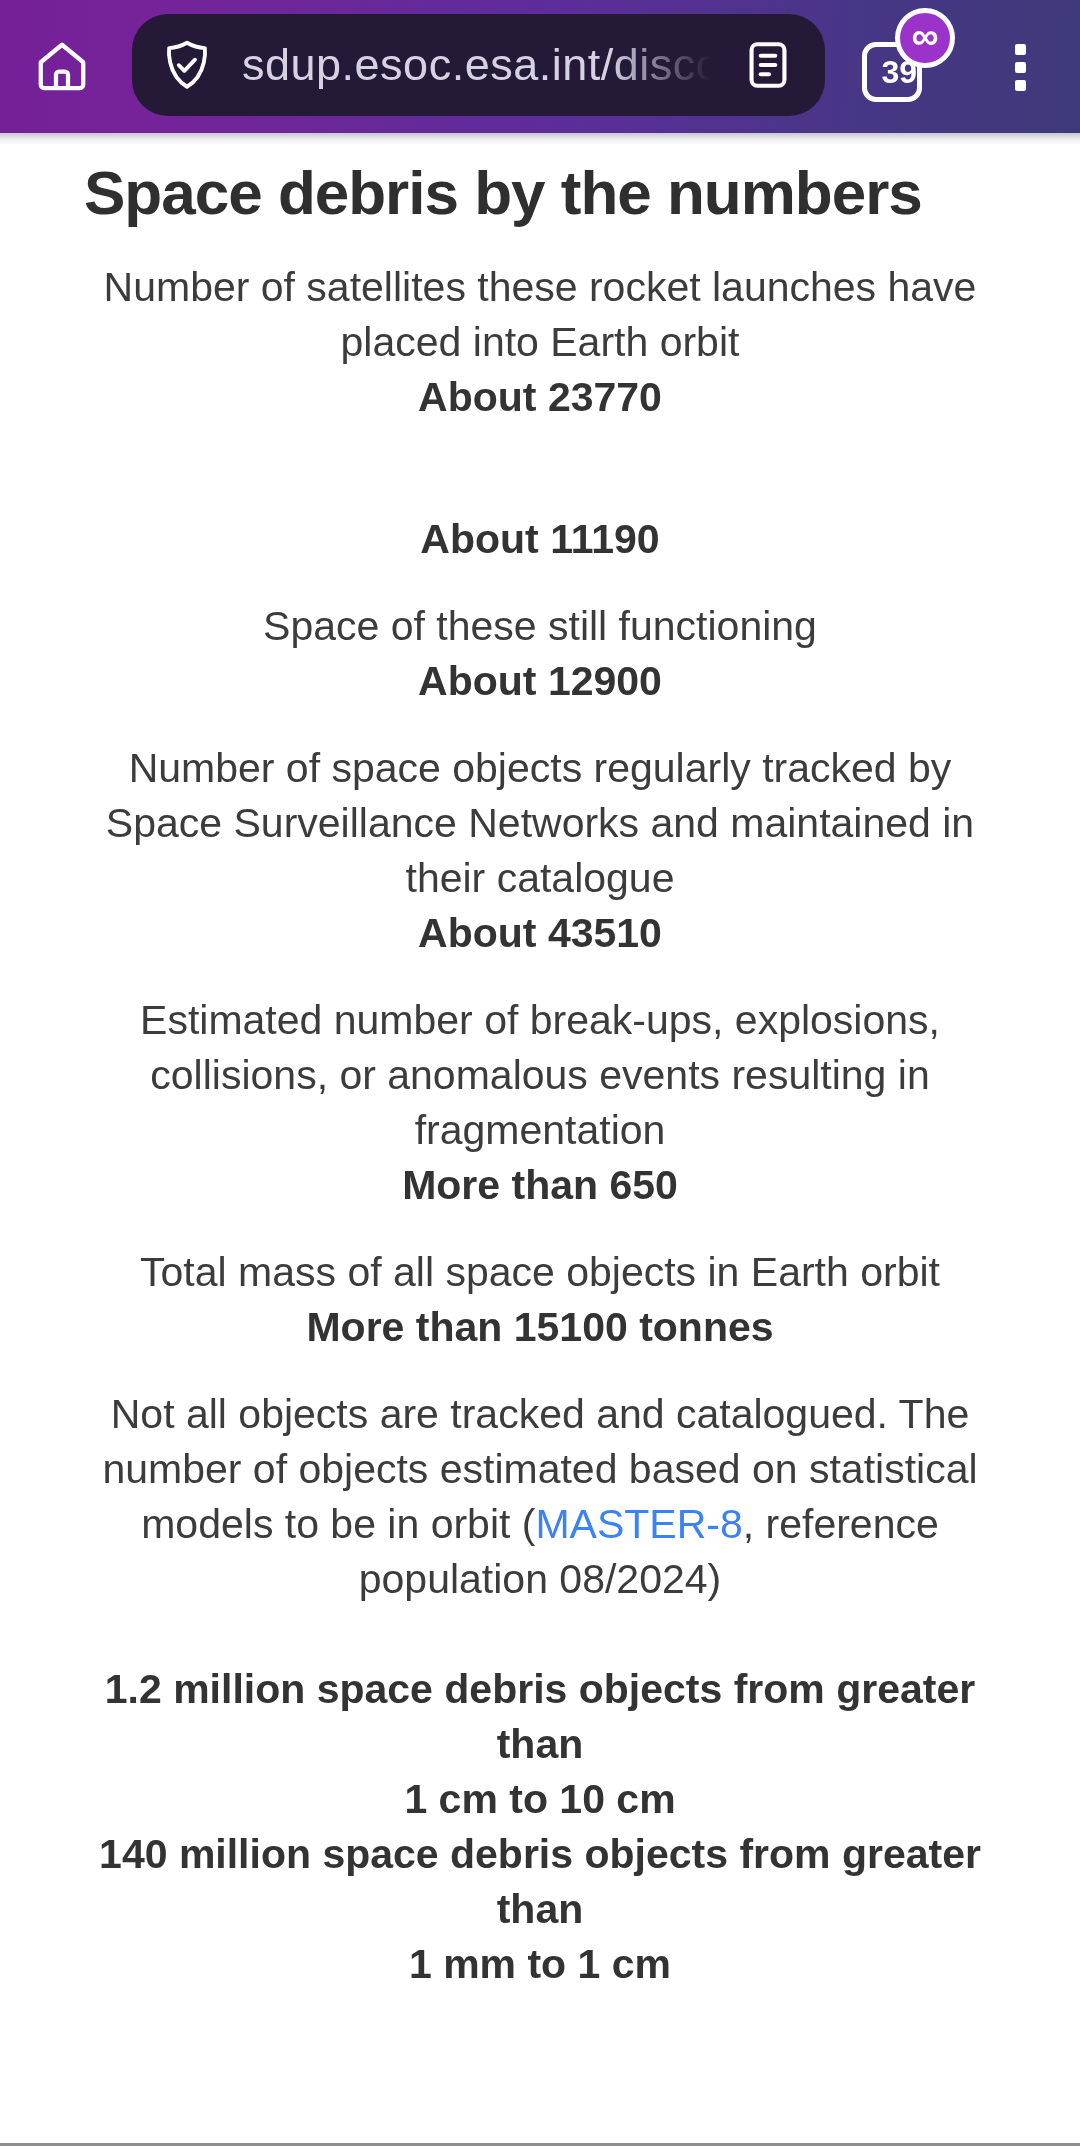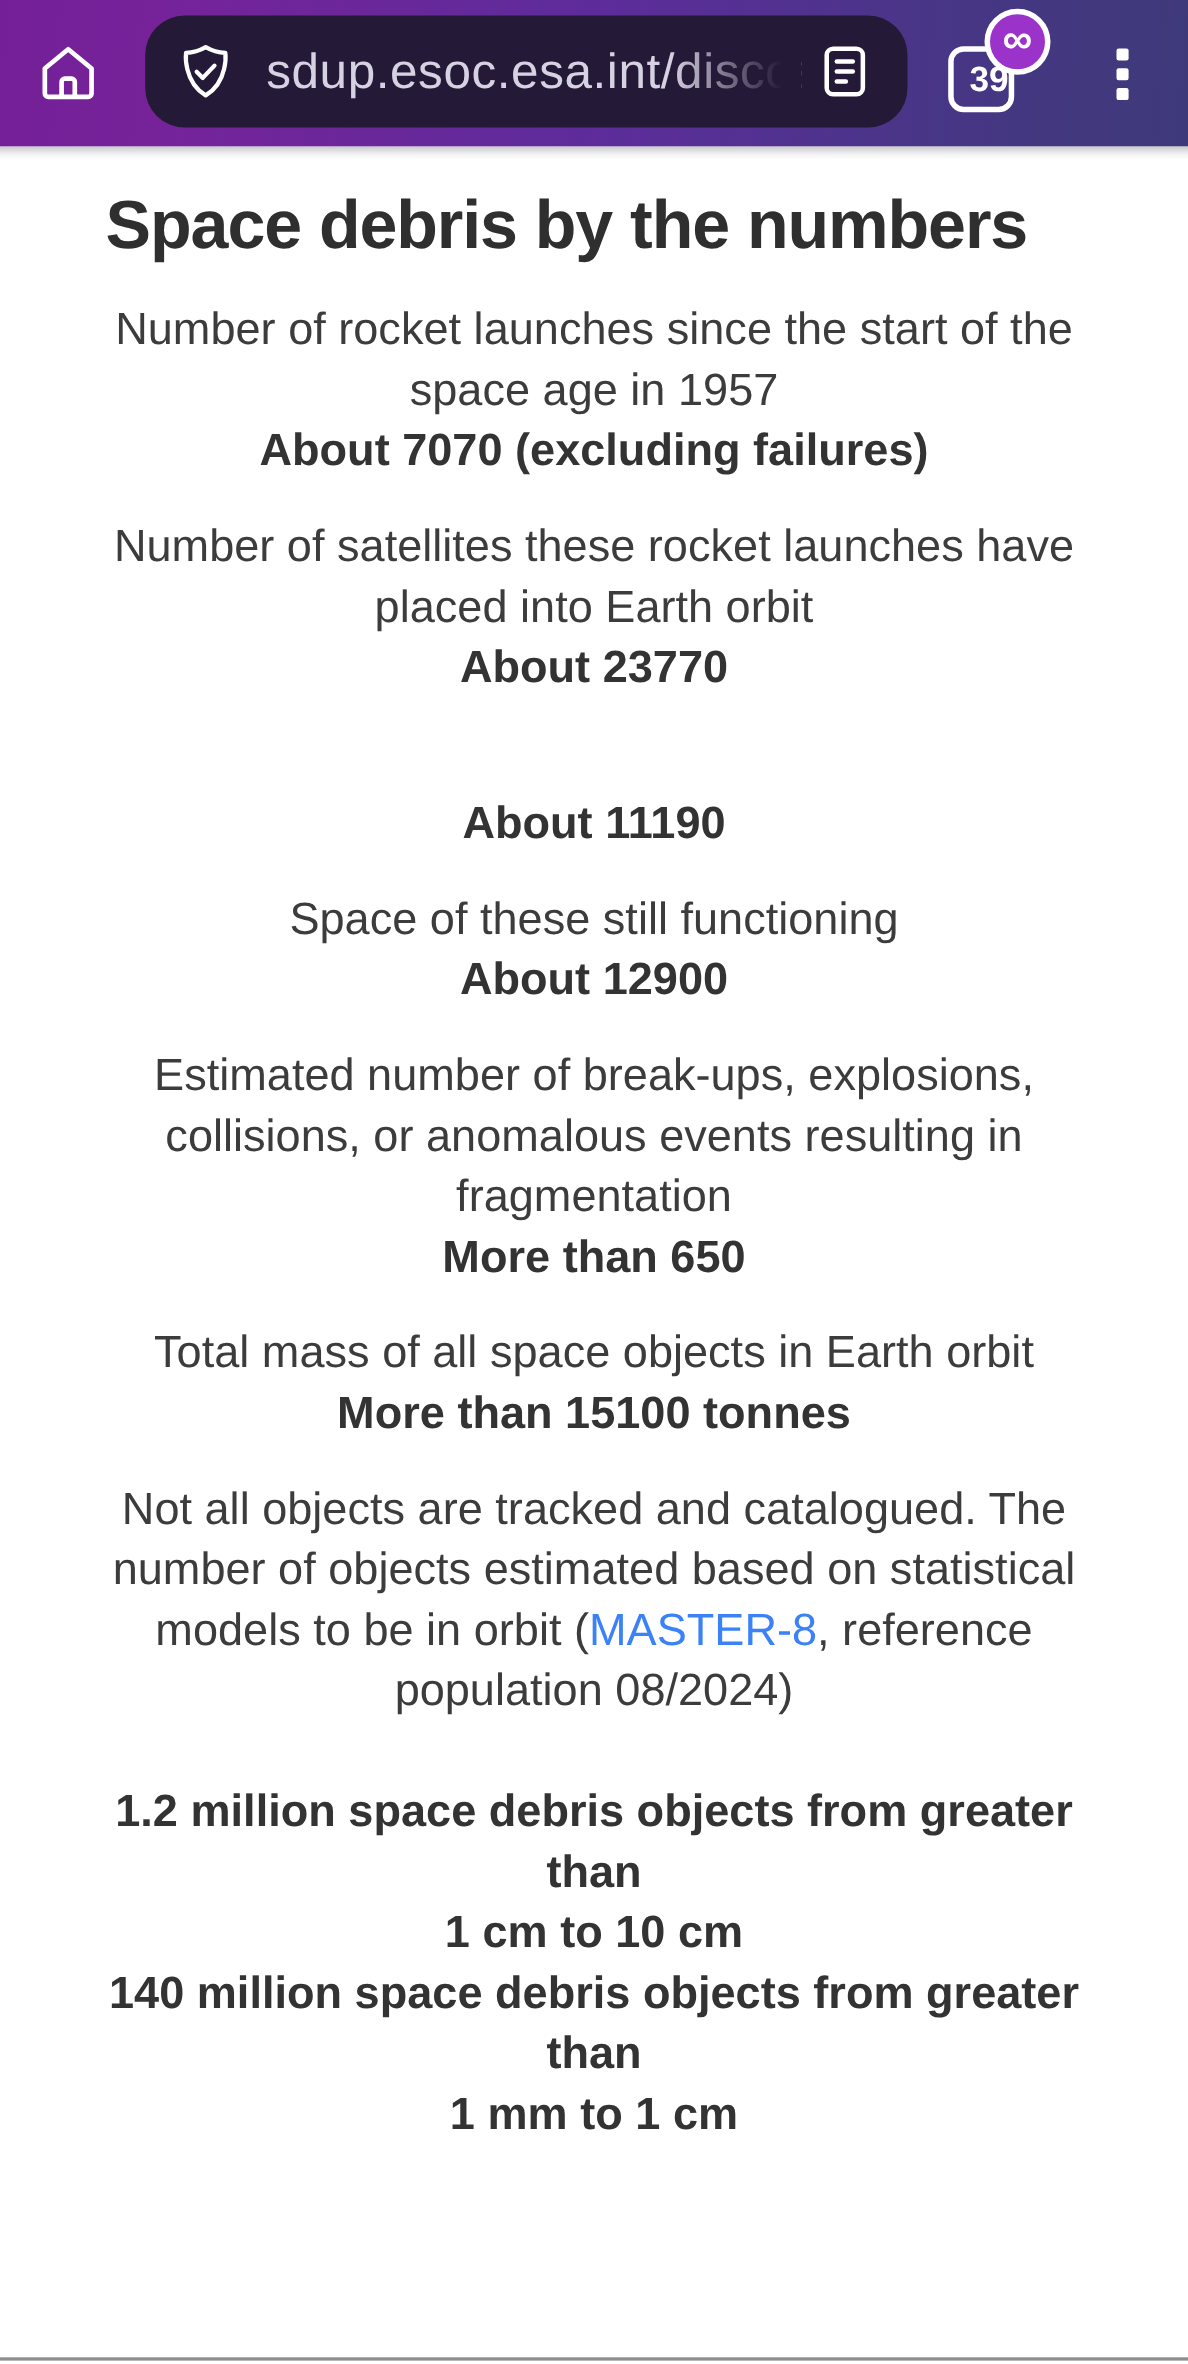--- a/index.html
+++ b/index.html
@@ -73,21 +73,21 @@
   .menu-btn i { width: 11px; height: 11px; background: #ffffff; border-radius: 2px; display: block; }
 
   .toolbar-shadow {
     width: 1080px; height: 12px;
     background: linear-gradient(to bottom, #c9c8cc, #f2f1f3 60%, #ffffff);
   }
 
   
   .content { padding: 4px 75px 0 75px; color: #3c3c3c; }
   .page-title {
-    margin: 16px; padding: 4px 0 0 5px;
+    margin: 4px; padding: 4px 0 0 5px;
     font-size: 62px; font-weight: bold; color: #2f2f2f;
     line-height: 1.15; letter-spacing: -1px;
   }
   .content p {
     margin: 32px 0;
     font-size: 41px; line-height: 55px;
     text-align: center;
     white-space: pre-line;
   }
   .content strong { font-weight: bold; color: #333333; }
@@ -139,30 +139,31 @@
       <i></i>
       <i></i>
   </div>
 </header>
 
 <div class="toolbar-shadow"></div>
 
 <main class="content">
   <h1 class="page-title">Space debris by the numbers</h1>
 
-  <p><span>Number of rocket launches since the start of the
-space age in 1957</span><br><strong>About 7070 (excluding failures)</strong></p>
 
   <p><span>Number of satellites these rocket launches have
 placed into Earth orbit</span><br><strong>About 23770</strong></p>
 
   <p><br><strong>About 11190</strong></p>
 
   <p><span>Space of these still functioning</span><br><strong>About 12900</strong></p>
 
+  <p><span>Number of space objects regularly tracked by
+Space Surveillance Networks and maintained in
+their catalogue</span><br><strong>About 43510</strong></p>
 
   <p><span>Estimated number of break-ups, explosions,
 collisions, or anomalous events resulting in
 fragmentation</span><br><strong>More than 650</strong></p>
 
   <p><span>Total mass of all space objects in Earth orbit</span><br><strong>More than 15100 tonnes</strong></p>
 
   <p><span>Not all objects are tracked and catalogued. The
 number of objects estimated based on statistical
 models to be in orbit (</span><a id="master8-link" style="color: #3b82f6;">MASTER-8</a><span>, reference

